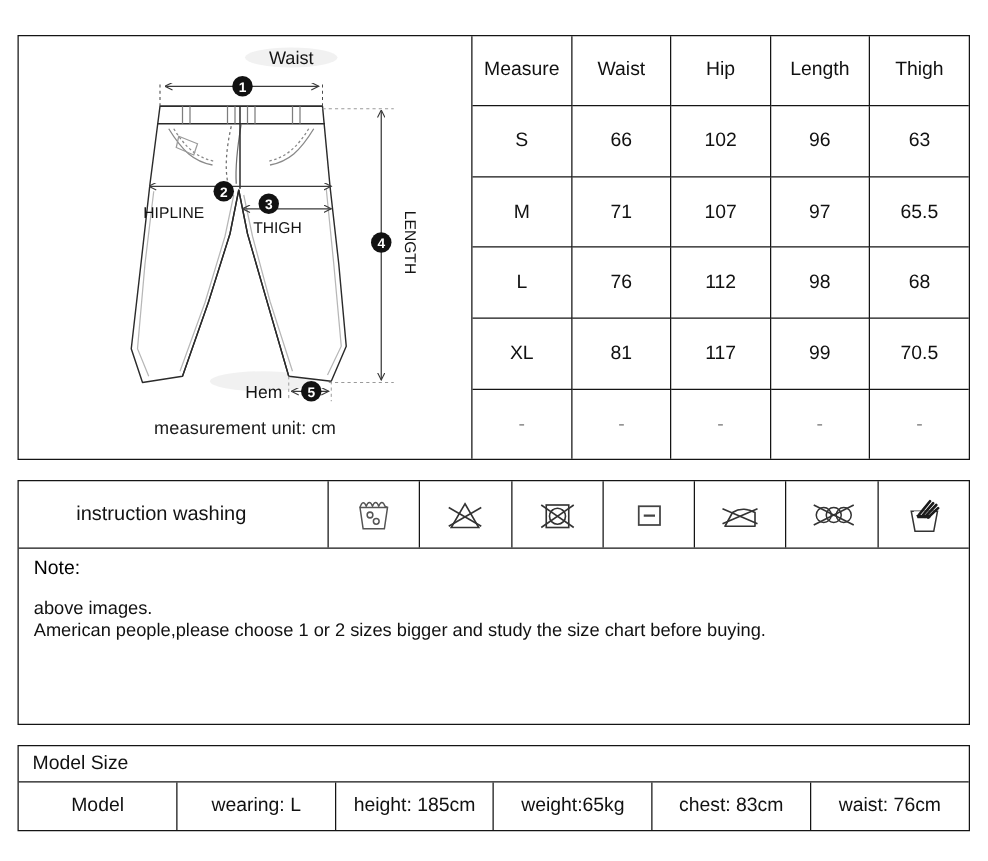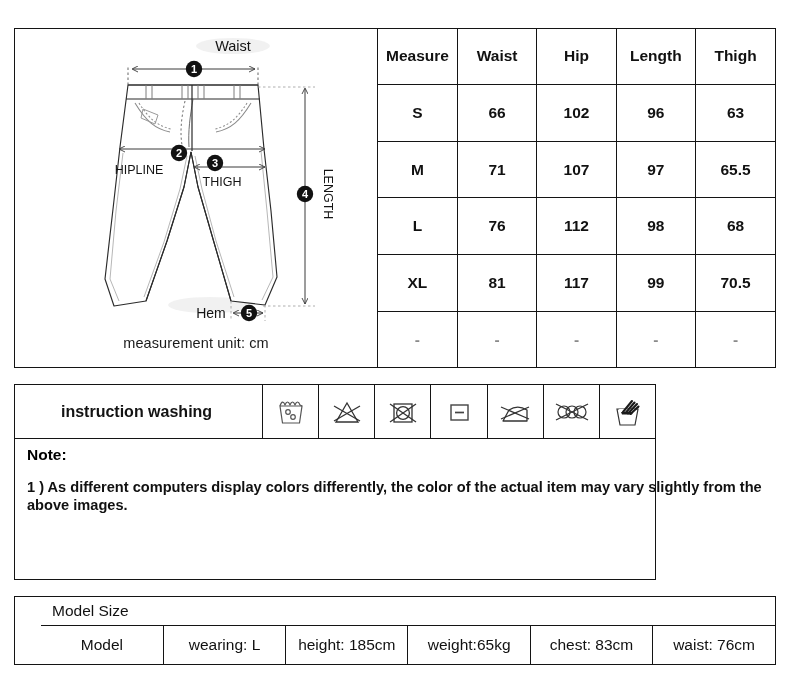--- a/index.html
+++ b/index.html
@@ -51,21 +51,21 @@
     width: 100%;
     height: 100%;
     border-collapse: collapse;
     table-layout: fixed;
   }
   table.size-table td,
   table.size-table th {
     border: 1px solid #141414;
     text-align: center;
     vertical-align: middle;
-    font-weight: bold;
+    font-weight: normal;
     font-size: 15.5px;
     color: #111;
     padding: 0;
   }
   table.size-table tr:first-child td { border-top: none; }
   table.size-table tr:last-child td { border-bottom: none; }
   table.size-table td:first-child { border-left: none; }
   table.size-table td:last-child  { border-right: none; }
   table.size-table .hdr { font-size: 15.5px; }
   table.size-table .dash { color: #222; }
@@ -88,25 +88,24 @@
     font-size: 14.5px;
     color: #1a1a1a;
     letter-spacing: .1px;
   }
 
   
   .wash-panel {
     position: absolute;
     left: 14px;
     top: 384px;
-    width: 642px;
+    width: 762px;
     height: 196px;
     border: 1.5px solid #141414;
     box-sizing: border-box;
-    font-weight: bold;
   }
   .wash-row {
     display: flex;
     height: 54px;
     border-bottom: 1.5px solid #141414;
     box-sizing: border-box;
   }
   .wash-title {
     width: 248px;
     display: flex;
@@ -146,21 +145,20 @@
 
   
   .model-panel {
     position: absolute;
     left: 14px;
     top: 596px;
     width: 762px;
     height: 69px;
     border: 1.5px solid #141414;
     box-sizing: border-box;
-    padding-left: 26px;
   }
   .model-title {
     height: 29px;
     display: flex;
     align-items: center;
     padding-left: 11px;
     box-sizing: border-box;
     font-size: 15.5px;
     color: #111;
     border-bottom: 1.5px solid #141414;
@@ -413,22 +411,22 @@
             <line x1="21.5" y1="18" x2="29.5" y2="10.5"></line>
           </g>
           <path d="M12,16 L24,16 L23,18.5 L13,18.5 Z" fill="#1b1b1b" stroke="none"></path>
         </svg>
       </div>
     </div>
 
     <div class="note-body">
       <div class="note-head">Note:</div>
       <div id="note-lines">
-          <div class="note-line">1 ) As different computers display colors differently, the color of the actual item may vary slightly from the</div>
           <div class="note-line">above images.</div>
+          <div class="note-line">American people,please choose 1 or 2 sizes bigger and study the size chart before buying.</div>
         </div>
     </div>
   </div>
 
   <div class="model-panel">
     <div class="model-title">Model Size</div>
     <table class="model-table">
       <tbody>
         <tr id="model-row">
             <td>Model</td>

